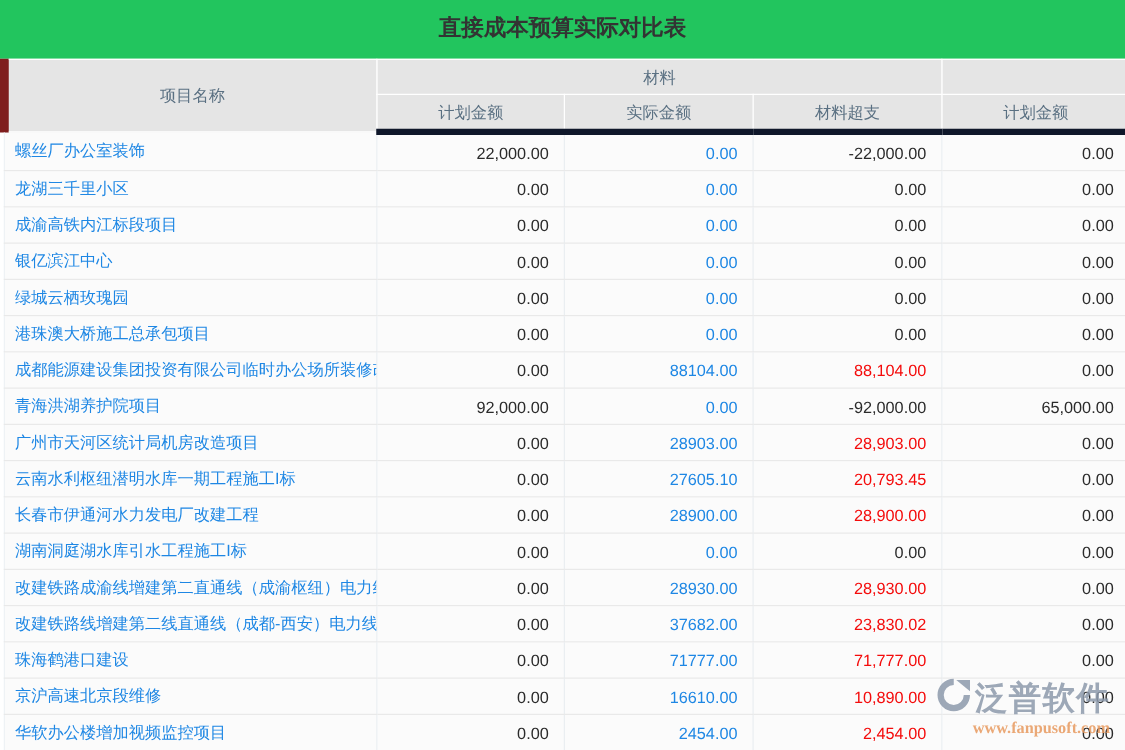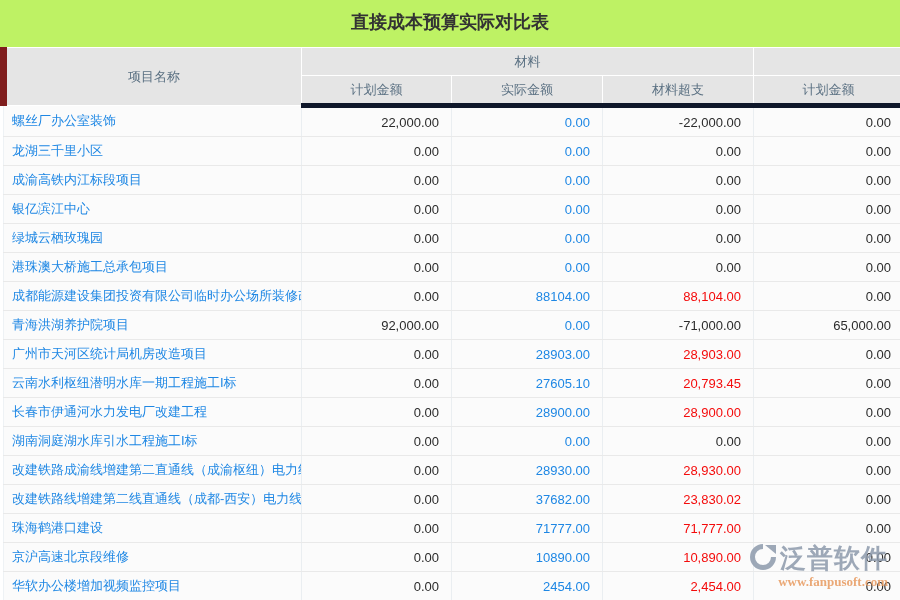--- a/index.html
+++ b/index.html
@@ -4,21 +4,21 @@
 <style>
   html,body{margin:0;padding:0;}
   body{
     width:900px;height:600px;overflow:hidden;background:#ffffff;
     font-family:"Liberation Sans","DejaVu Sans",sans-serif;
     position:relative;
   }
   .page-title{
     height:47px;line-height:44px;text-align:center;
     font-size:18px;font-weight:bold;color:#333333;
-    background:#bef264;
+    background:#22c55e;
   }
   table.cmp{
     width:900px;border-collapse:collapse;table-layout:fixed;
     border-top:1px solid #c9e0f2;
   }
   thead th{
     background:#e5e5e5;color:#5a7082;font-weight:normal;font-size:13px;
     border:1px solid #ffffff;height:27px;padding:0;text-align:center;
     vertical-align:middle;
   }
@@ -126,21 +126,21 @@
     <td class="c-name"><a>成都能源建设集团投资有限公司临时办公场所装修改造</a></td>
     <td class="num c-plan">0.00</td>
     <td class="num c-actual">88104.00</td>
     <td class="num c-over red">88,104.00</td>
     <td class="num c-plan2">0.00</td>
   </tr>
       <tr>
     <td class="c-name"><a>青海洪湖养护院项目</a></td>
     <td class="num c-plan">92,000.00</td>
     <td class="num c-actual">0.00</td>
-    <td class="num c-over">-71,000.00</td>
+    <td class="num c-over">-92,000.00</td>
     <td class="num c-plan2">65,000.00</td>
   </tr>
       <tr>
     <td class="c-name"><a>广州市天河区统计局机房改造项目</a></td>
     <td class="num c-plan">0.00</td>
     <td class="num c-actual">28903.00</td>
     <td class="num c-over red">28,903.00</td>
     <td class="num c-plan2">0.00</td>
   </tr>
       <tr>
@@ -181,21 +181,21 @@
       <tr>
     <td class="c-name"><a>珠海鹤港口建设</a></td>
     <td class="num c-plan">0.00</td>
     <td class="num c-actual">71777.00</td>
     <td class="num c-over red">71,777.00</td>
     <td class="num c-plan2">0.00</td>
   </tr>
       <tr>
     <td class="c-name"><a>京沪高速北京段维修</a></td>
     <td class="num c-plan">0.00</td>
-    <td class="num c-actual">10890.00</td>
+    <td class="num c-actual">16610.00</td>
     <td class="num c-over red">10,890.00</td>
     <td class="num c-plan2">0.00</td>
   </tr>
       <tr>
     <td class="c-name"><a>华软办公楼增加视频监控项目</a></td>
     <td class="num c-plan">0.00</td>
     <td class="num c-actual">2454.00</td>
     <td class="num c-over red">2,454.00</td>
     <td class="num c-plan2">0.00</td>
   </tr>

